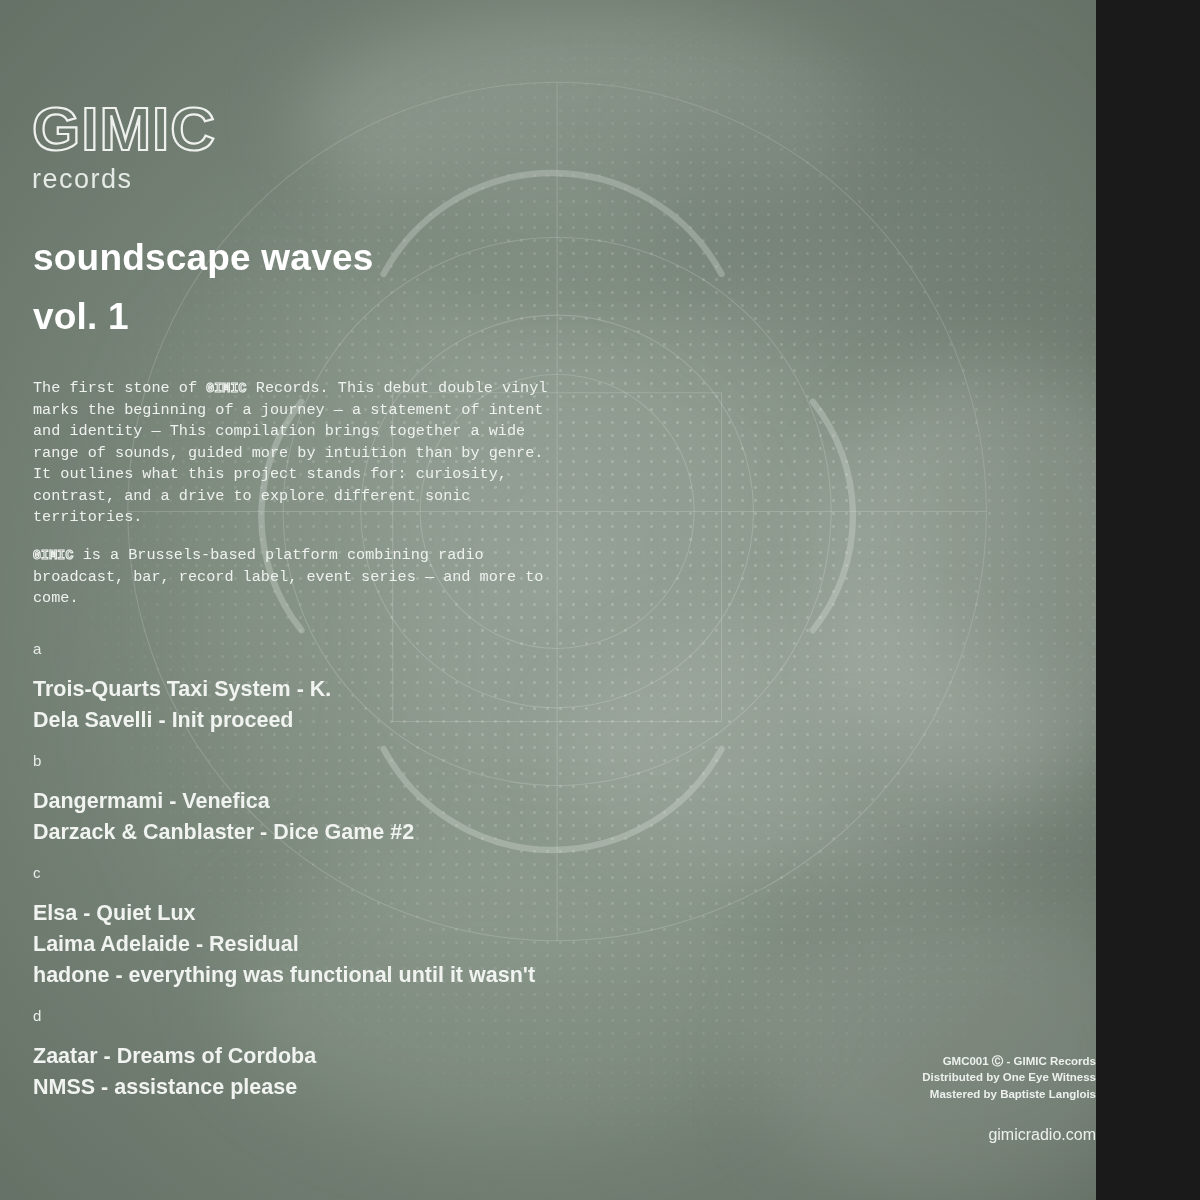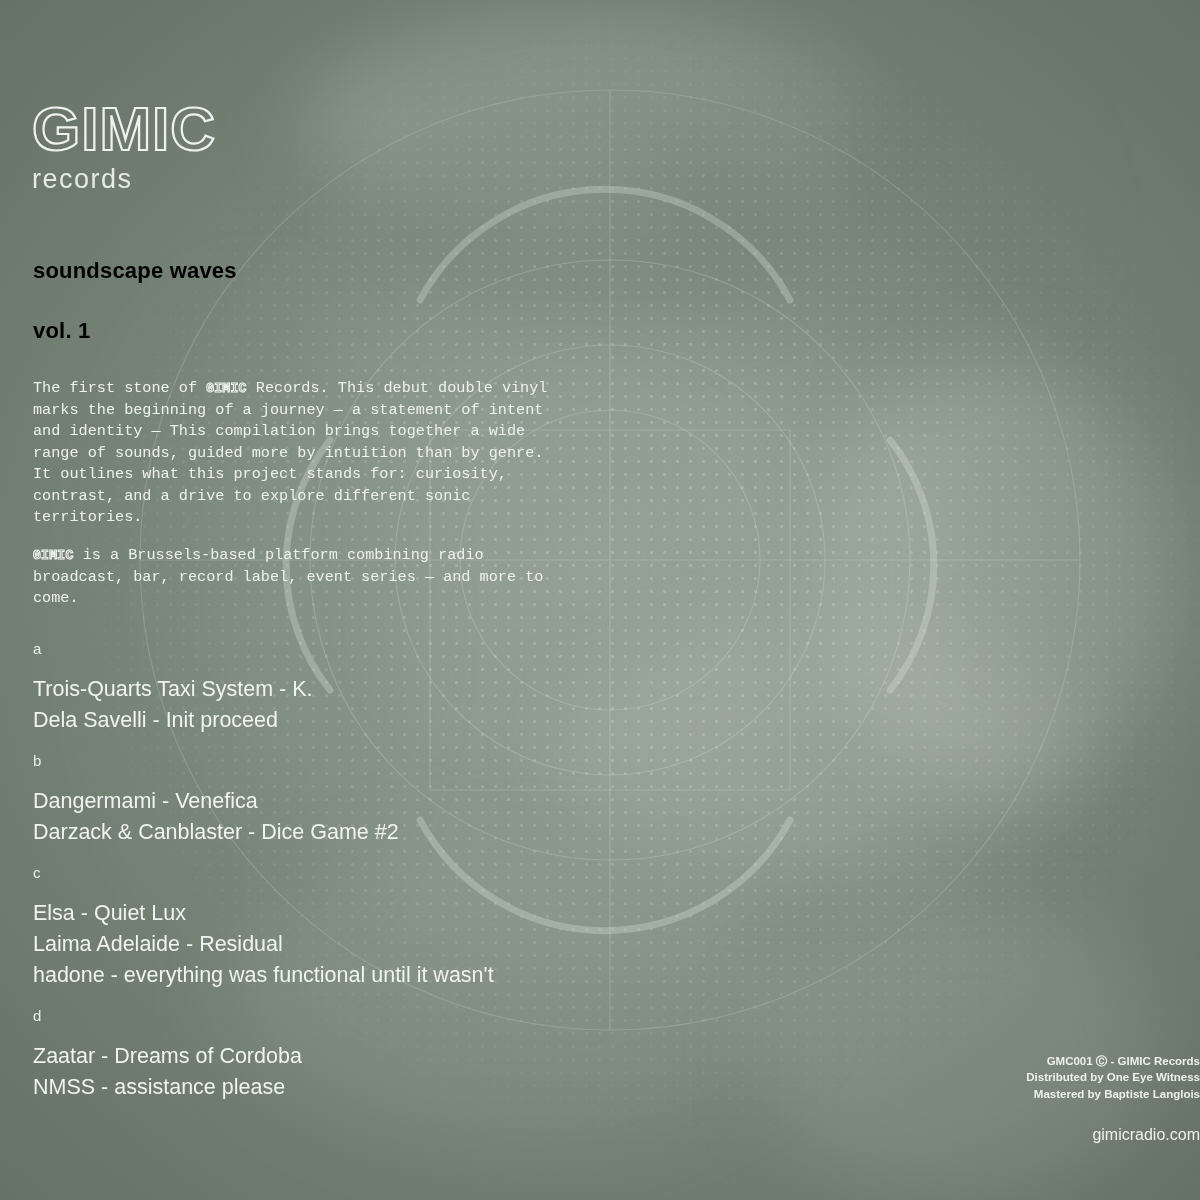--- a/index.html
+++ b/index.html
@@ -2,21 +2,21 @@
 <html><head>
 <meta charset="utf-8">
 <style>
   html, body {
     margin: 0;
     padding: 0;
     background: #1a1a1a;
   }
   #cover {
     position: relative;
-    width: 1200px;
+    width: 1096px;
     height: 1200px;
     overflow: hidden;
     background: #7d8a7e;
     font-family: "Liberation Sans", sans-serif;
     color: #e8ece8;
   }
 
   
   .bg-base {
     position: absolute;
@@ -85,26 +85,25 @@
     letter-spacing: 1.5px;
     color: #e6eae6;
   }
 
   .title-block {
     position: absolute;
     left: 33px;
     top: 228px;
   }
   .title-line {
-    font-size: 22px;
+    font-size: 37px;
     font-weight: 700;
     letter-spacing: 0.2px;
     line-height: 1.6;
-    color: #000000;
-    margin-top: 25px;
+    color: #ffffff;
   }
 
   .blurb {
     position: absolute;
     left: 33px;
     top: 378px;
     width: 520px;
     font-size: 15.2px;
     line-height: 1.42;
     color: #eef1ee;
@@ -134,21 +133,21 @@
   .side-label {
     font-size: 15px;
     color: #e9ece9;
     margin-bottom: 18px;
     letter-spacing: 0.5px;
   }
   .track {
     font-size: 21.5px;
     line-height: 1.33;
     color: #f0f3f0;
-    font-weight: 400;
+    font-weight: 700;
     margin-bottom: 2px;
   }
 
   .footer {
     position: absolute;
     left: 0;
     right: 0;
     bottom: 54px;
     text-align: right;
     font-size: 11.5px;

